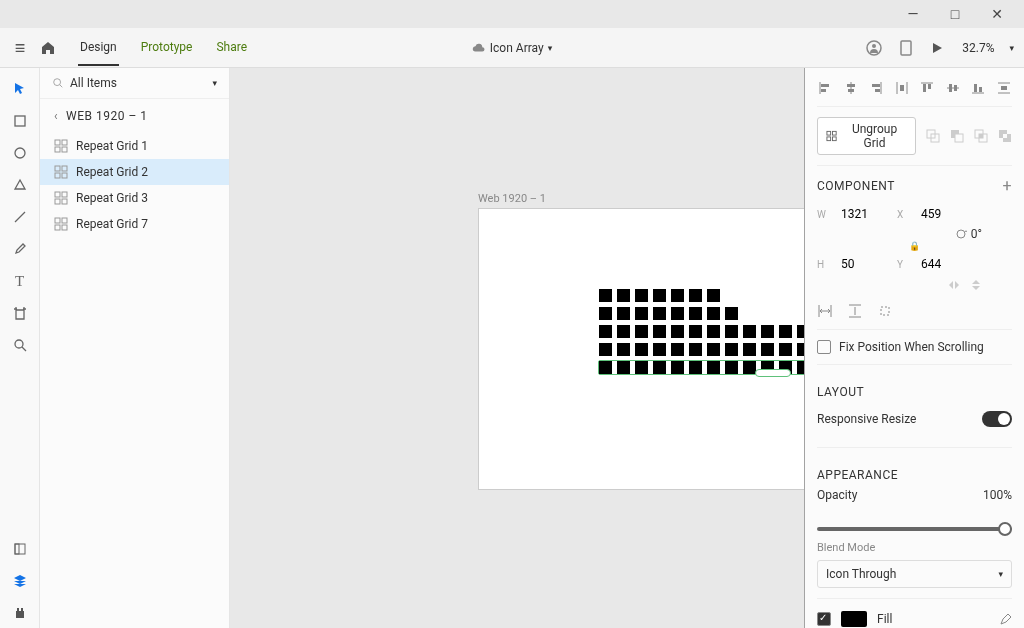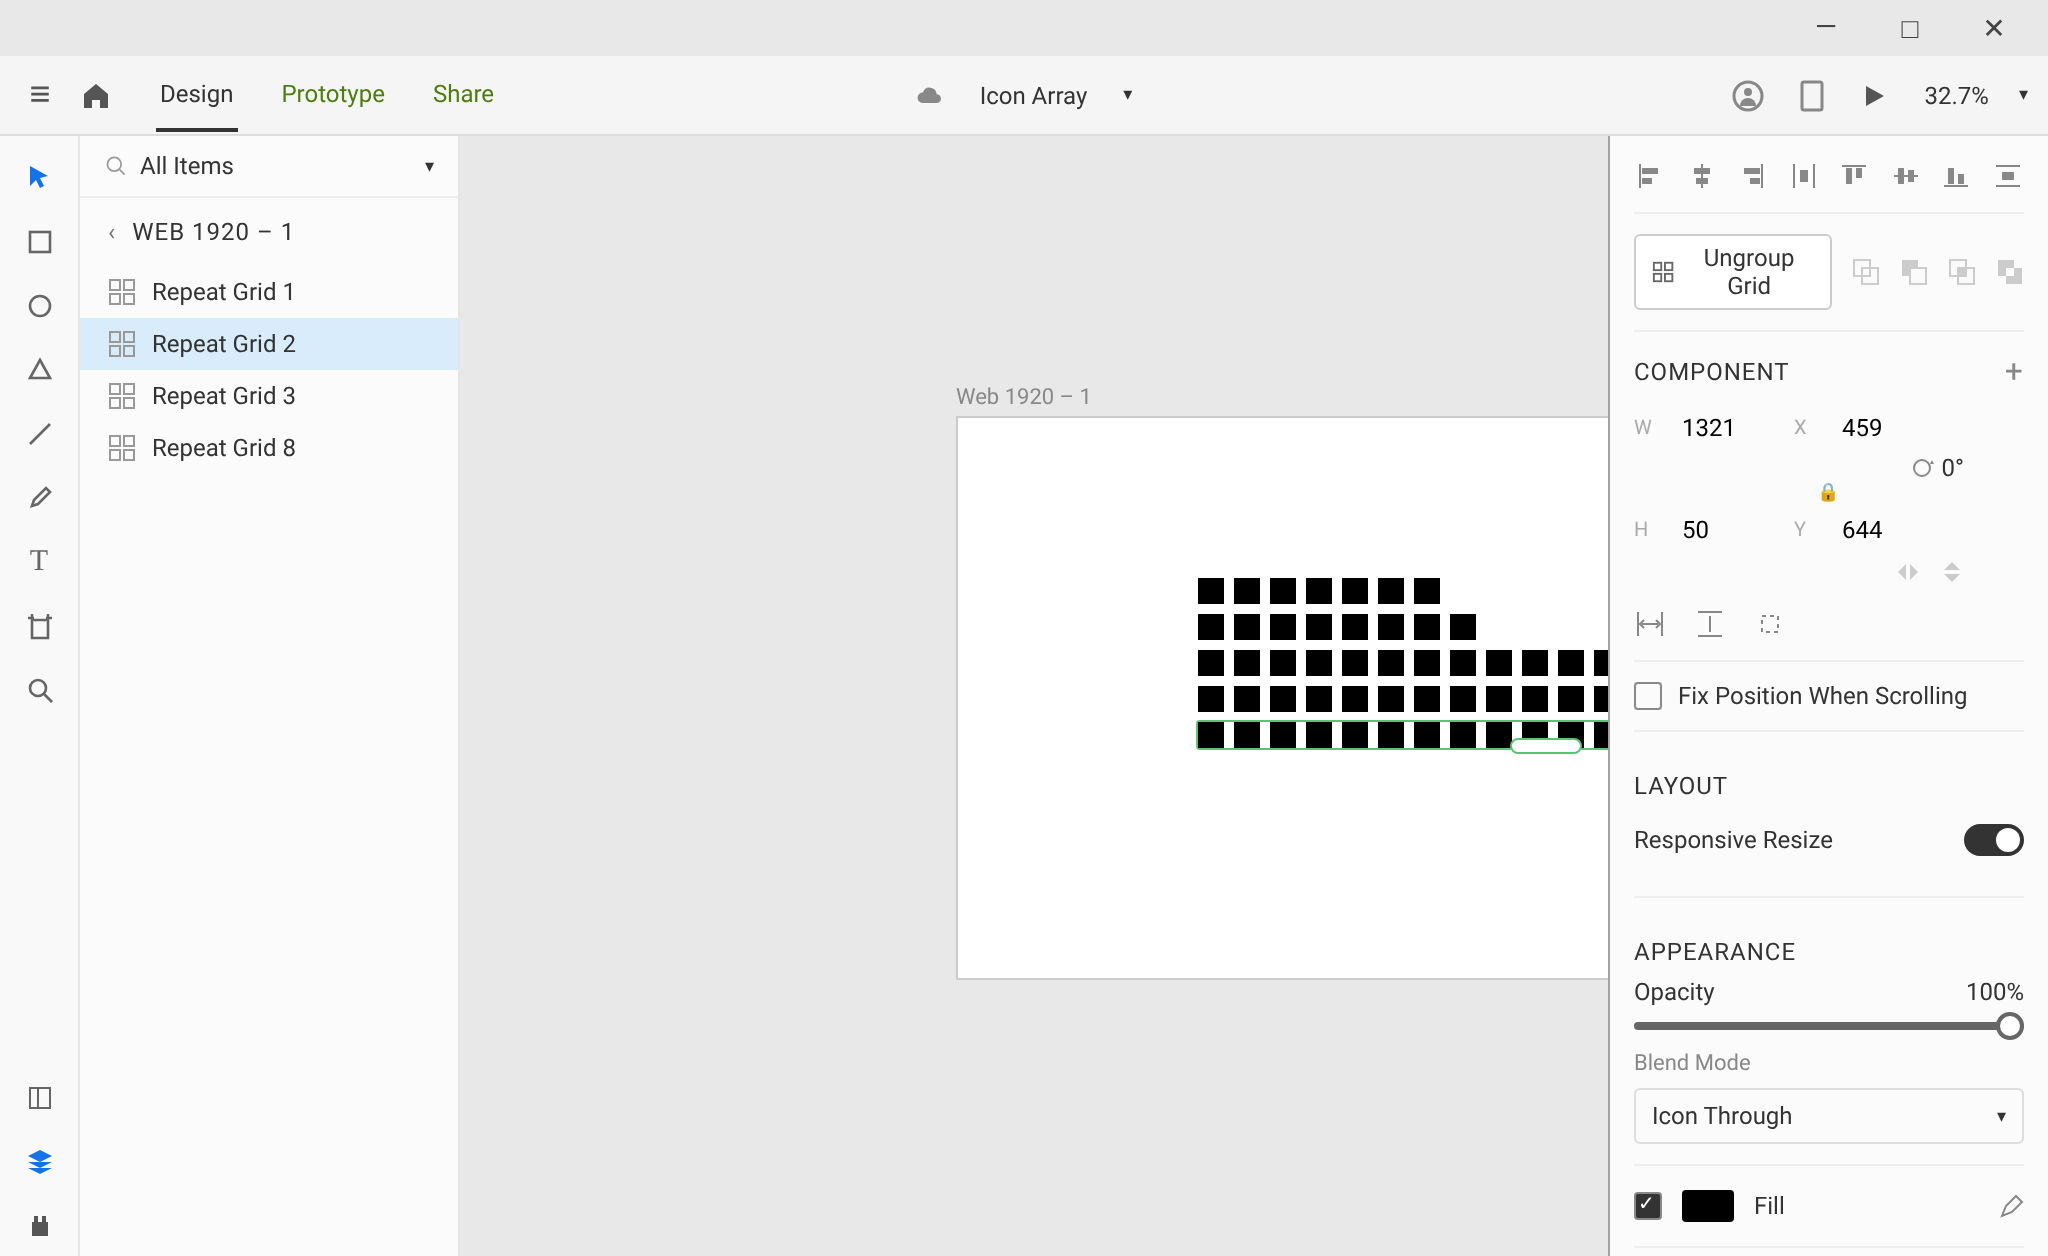--- a/index.html
+++ b/index.html
@@ -5,21 +5,21 @@
 *{box-sizing:border-box;margin:0;padding:0;font-family:-apple-system,BlinkMacSystemFont,"Segoe UI",Roboto,sans-serif;font-size:12px;color:#333}
 body{width:1024px;height:628px;background:#e8e8e8;overflow:hidden;display:flex;flex-direction:column}
 .titlebar{height:28px;background:#e8e8e8;display:flex;justify-content:flex-end;align-items:center;padding-right:6px}
 .titlebar span{width:42px;text-align:center;color:#444;font-size:14px;cursor:pointer}
 .topbar{height:40px;background:#f5f5f5;border-bottom:1px solid #ddd;display:flex;align-items:center;position:relative}
 .hamb{width:40px;text-align:center;font-size:18px;color:#555;cursor:pointer}
 .home{width:32px;text-align:center;cursor:pointer}
 .tabs{display:flex;gap:20px;margin-left:6px}
 .tab{color:#4d7c0f;padding:10px 2px;cursor:pointer}
 .tab.active{color:#333;border-bottom:2px solid #333}
-.doc-title{position:absolute;left:50%;transform:translateX(-50%);display:flex;align-items:center;gap:18px;color:#666;cursor:pointer}
+.doc-title{position:absolute;left:50%;transform:translateX(-50%);display:flex;align-items:center;gap:4px;color:#666;cursor:pointer}
 .top-right{position:absolute;right:10px;display:flex;align-items:center;gap:18px}
 .top-right .ic{color:#666;cursor:pointer}
 .zoom{display:flex;align-items:center;gap:15px;color:#666;cursor:pointer}
 .main{flex:1;display:flex;min-height:0}
 .toolcol{width:40px;background:#f9f9f9;border-right:1px solid #e5e5e5;display:flex;flex-direction:column;align-items:center;padding-top:6px;gap:2px}
 .tool{width:30px;height:30px;display:flex;align-items:center;justify-content:center;color:#555;cursor:pointer;border-radius:3px}
 .tool.active{color:#1473e6}
 .tool.spacer{flex:1;cursor:default}
 .sidebar{width:190px;background:#fbfbfb;border-right:1px solid #e5e5e5;display:flex;flex-direction:column}
 .side-search{display:flex;align-items:center;padding:8px 12px;border-bottom:1px solid #eee;gap:6px;color:#888;cursor:pointer}
@@ -55,21 +55,21 @@
 .cbx.on:after{content:"✓";color:#fff;position:absolute;font-size:10px;left:1px;top:-1px}
 .layout-sect{padding:10px 0;border-bottom:1px solid #eee}
 .resp-row{display:flex;justify-content:space-between;align-items:center;margin:6px 0 10px}
 .toggle{width:30px;height:16px;background:#333;border-radius:8px;position:relative;cursor:pointer}
 .toggle:after{content:"";position:absolute;right:2px;top:2px;width:12px;height:12px;background:#fff;border-radius:50%}
 .seg{display:flex;border:1px solid #ddd;border-radius:3px;overflow:hidden}
 .seg div{flex:1;text-align:center;padding:5px 0;cursor:pointer;color:#666}
 .seg div.on{color:#1473e6}
 .seg div:first-child{border-right:1px solid #ddd}
 .appear-sect{padding:10px 0;border-bottom:1px solid #eee}
-.opac-row{display:flex;justify-content:space-between;align-items:center;font-size:11px;color:#888;margin-bottom:8px}
+.opac-row{display:flex;justify-content:space-between;align-items:center;font-size:11px;color:#888;margin-bottom:25px}
 .slider{position:relative;height:4px;background:#666;border-radius:2px;margin:6px 0 10px}
 .slider .thumb{position:absolute;right:0;top:-5px;width:14px;height:14px;border:2px solid #666;background:#fff;border-radius:50%;cursor:pointer}
 .blend-lbl{font-size:11px;color:#888;margin:6px 0}
 .blend-sel{border:1px solid #ddd;border-radius:3px;padding:6px 8px;display:flex;justify-content:space-between;align-items:center;cursor:pointer;color:#555}
 .fill-row{display:flex;align-items:center;gap:10px;padding:12px 0;border-bottom:1px solid #eee}
 .swatch{width:26px;height:16px;border-radius:2px}
 .swatch.black{background:#000}
 .eyedrop{margin-left:auto;color:#888;cursor:pointer}
 svg{display:block}
 </style>
@@ -242,21 +242,21 @@
         </div>
         <div class="layer">
           <span class="licon">
             <svg width="14" height="14" viewBox="0 0 14 14">
               <rect x="1" y="1" width="5" height="5" fill="none" stroke="#999"></rect>
               <rect x="8" y="1" width="5" height="5" fill="none" stroke="#999"></rect>
               <rect x="1" y="8" width="5" height="5" fill="none" stroke="#999"></rect>
               <rect x="8" y="8" width="5" height="5" fill="none" stroke="#999"></rect>
             </svg>
           </span>
-          <span>Repeat Grid 8</span>
+          <span>Repeat Grid 7</span>
         </div>
       </div>
   </div>
 
   <div class="canvas">
     <div class="artlabel">Web 1920 – 1</div>
     <div class="artboard">
       <div class="grid" id="icon-grid">
           <div class="row">
             <div class="sq"></div>

